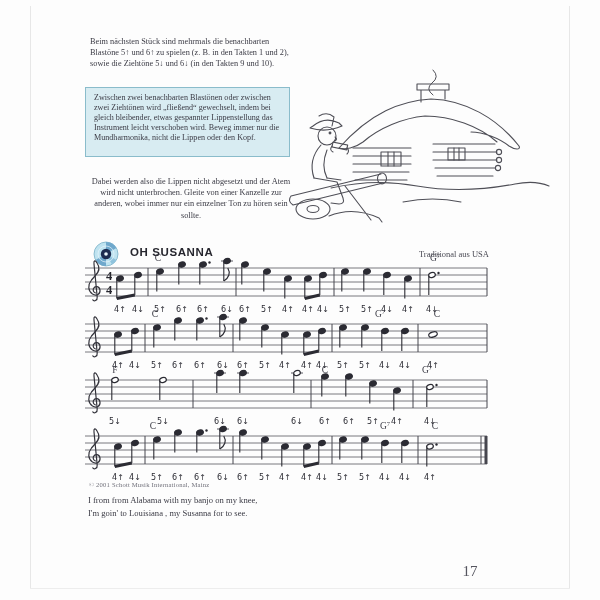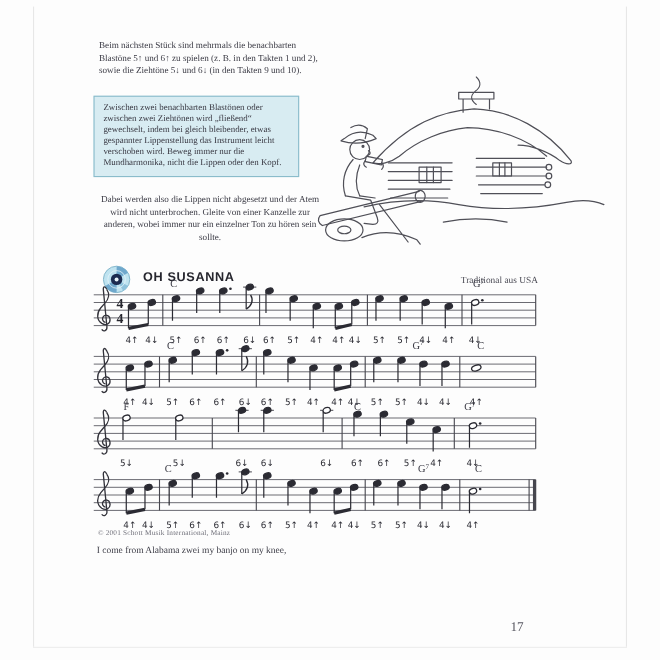--- a/index.html
+++ b/index.html
@@ -6,21 +6,21 @@
   body{width:600px;height:600px;background:#fdfdfd;position:relative;overflow:hidden;
        font-family:"Liberation Serif",serif;color:#3b3b45;}
   .page-edge{position:absolute;top:6px;height:582px;width:1px;background:#e7e7e7;}
   .page-edge.left{left:30px;} .page-edge.right{left:569px;}
   .page-edge-bottom{position:absolute;top:588px;left:30px;width:540px;height:1px;background:#ededed;}
 
   .para{position:absolute;font-size:8.3px;line-height:11.2px;margin:2px;}
   .intro{left:88px;top:34px;width:204px;}
   .para2{left:88px;top:174px;width:202px;text-align:center;}
 
-  .infobox{position:absolute;left:85px;top:87px;width:187px;min-height:70px;box-sizing:border-box;
+  .infobox{position:absolute;left:85px;top:87px;width:205px;min-height:70px;box-sizing:border-box;
            background:#d8ecf2;border:1px solid #8abccb;padding:5px 8px 6px 8px;}
   .infobox p{margin:0;font-size:8.1px;line-height:10.1px;}
 
   .illustration{position:absolute;left:283px;top:66px;width:287px;height:164px;}
 
   .song-header{position:absolute;left:85px;top:240px;width:406px;height:26px;}
   .cd{position:absolute;left:8px;top:1px;width:26px;height:26px;}
   .song-title{position:absolute;left:45px;top:6px;font-family:Liberation Sans, sans-serif;
               font-weight:bold;font-size:11.5px;letter-spacing:.6px;color:#26262e;}
   .credit{position:absolute;right:2px;top:9px;font-size:8.5px;color:#4a4a54;text-align:center;}
@@ -32,21 +32,21 @@
 
   .tsig{font:bold 12.5px "Liberation Serif",serif;text-anchor:middle;fill:#26262e;}
   .chord{font:9.5px "Liberation Serif",serif;text-anchor:middle;fill:#3c3c46;}
   .tab{font:8px "DejaVu Sans",sans-serif;text-anchor:middle;fill:#2b2b33;}
 
   .copyright{position:absolute;left:89px;top:481px;margin:0;font-size:6.6px;
              letter-spacing:.2px;color:#70707a;}
   .lyrics{position:absolute;left:88px;top:494px;width:320px;}
   .lyrics p{margin:0;font-size:8.6px;line-height:12.6px;}
   .pagenum{position:absolute;left:455px;top:563px;width:30px;text-align:center;
-           font-size:12px;color:#55555f;}
+           font-size:15px;color:#55555f;}
 </style>
 </head>
 <body>
 
 <div class="page-edge left"></div>
 <div class="page-edge right"></div>
 <div class="page-edge-bottom"></div>
 
 <p class="para intro">Beim nächsten Stück sind mehrmals die benachbarten Blastöne 5↑ und 6↑ zu spielen (z. B. in den Takten 1 und 2), sowie die Ziehtöne 5↓ und 6↓ (in den Takten 9 und 10).</p>
 
@@ -361,16 +361,17 @@
       <ellipse cx="345" cy="26.5" rx="3.4" ry="2.5" transform="rotate(-18 345 26.5)" fill="#fff" stroke="#2b2b33" stroke-width="1.2"></ellipse>
       <line x1="341.8" y1="27.5" x2="341.8" y2="46.5" stroke="#2b2b33" stroke-width="1.1"></line>
       <circle cx="351.5" cy="24.5" r="1.2" fill="#2b2b33"></circle>
       <text x="345" y="60" class="tab">4↑</text>
     </svg>
   </div>
 
 <p class="copyright">© 2001 Schott Musik International, Mainz</p>
 
 <div class="lyrics">
-  <p>I come from Alabama zwei my banjo on my knee,</p>
+  <p>I from from Alabama with my banjo on my knee,</p>
+  <p>I'm goin' to Louisiana , my Susanna for to see.</p>
 </div>
 
 <div class="pagenum">17</div>
 
 </body></html>

